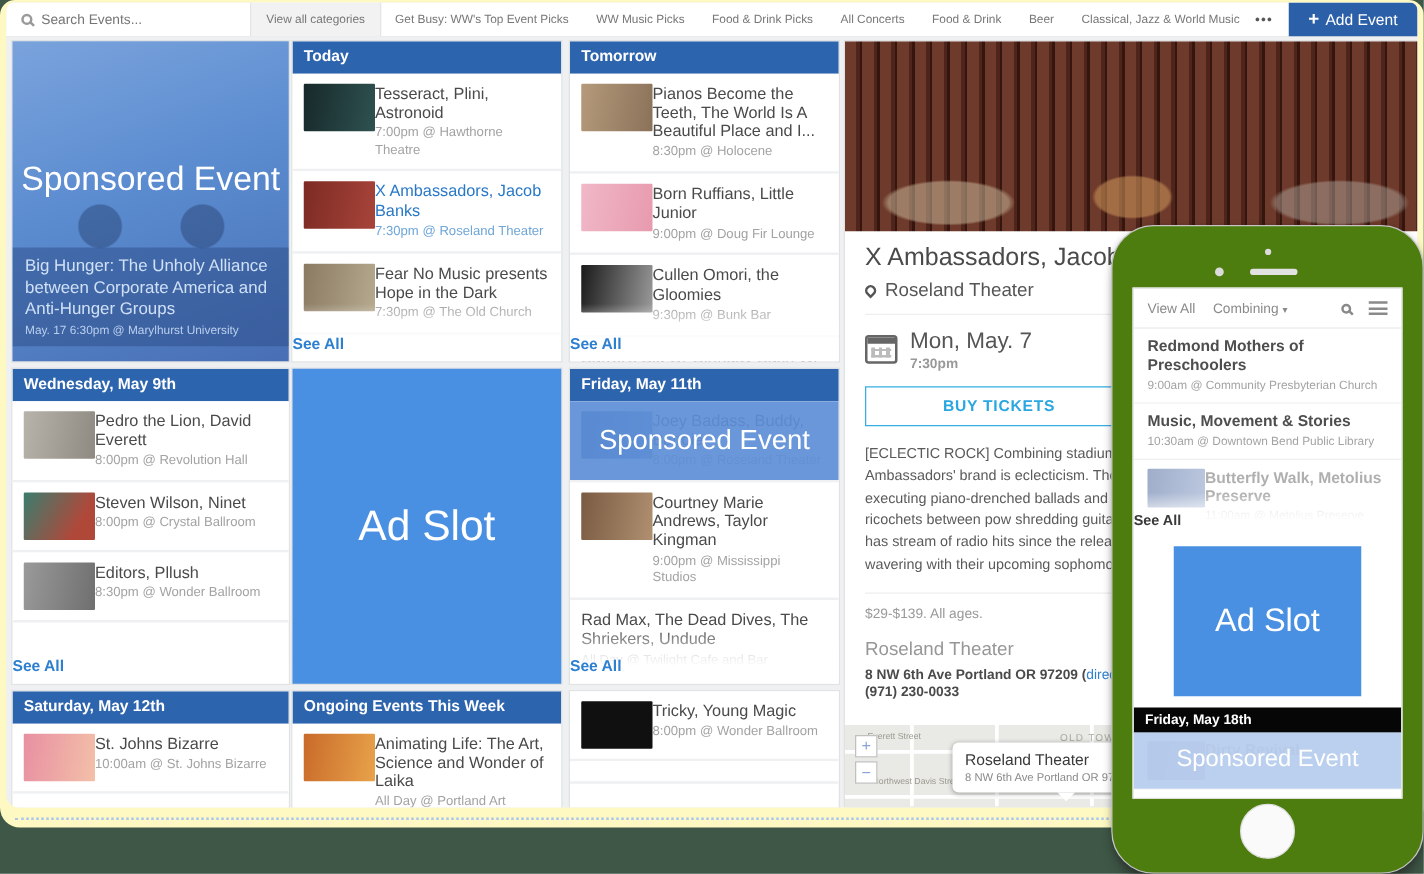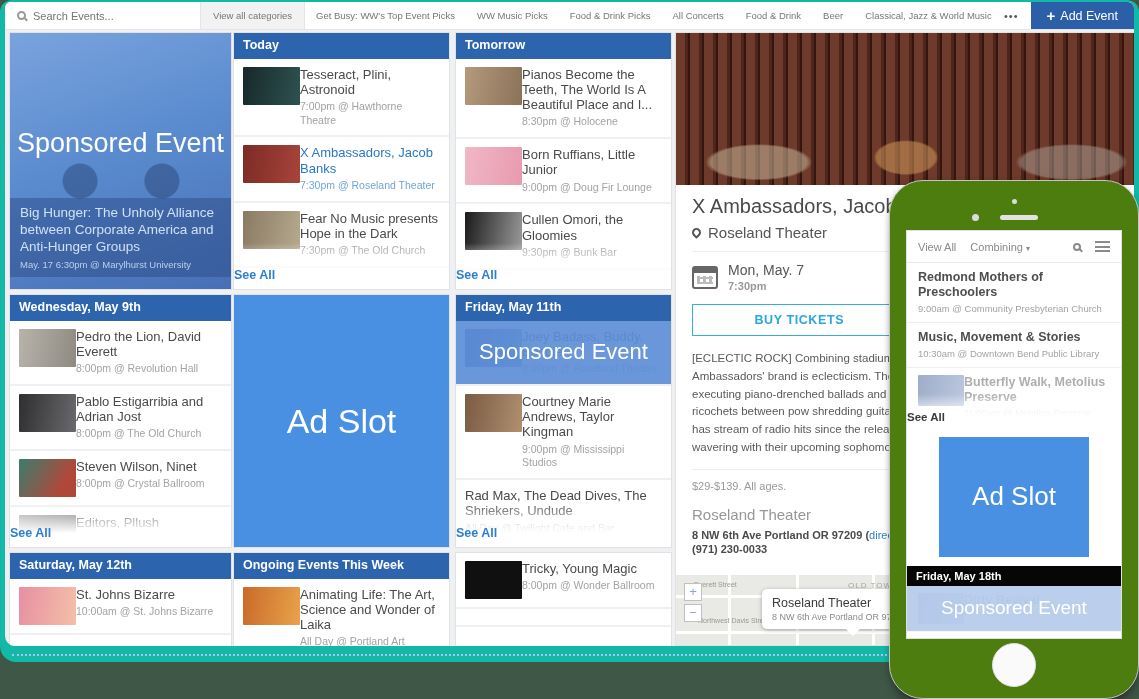--- a/index.html
+++ b/index.html
@@ -1,20 +1,20 @@
 <!DOCTYPE html>
 <html><head>
 <meta charset="utf-8">
 <style>
   *{box-sizing:border-box;margin:0;padding:0;font-family:"Liberation Sans",sans-serif;}
   html,body{width:1139px;height:699px;}
   body{background:#3e5746;position:relative;overflow:hidden;}
 
   
-  .browser{position:absolute;left:0;top:0;width:1139px;height:662px;background:#14b8a6;
+  .browser{position:absolute;left:0;top:0;width:1139px;height:662px;background:#fef9c3;
     border-radius:12px 12px 16px 16px;padding:2px 5px 16px 5px;z-index:1;}
   .browser::after{content:"";position:absolute;left:12px;right:12px;bottom:6px;border-top:2px dotted #a9c6ef;}
   .page{background:#eef0f1;height:100%;border-radius:6px 6px 10px 10px;overflow:hidden;display:flex;flex-direction:column;}
 
   
   .nav{background:#fff;height:28px;display:flex;align-items:center;flex:none;border-bottom:1px solid #e5e5e5;white-space:nowrap;}
   .nav-search{display:flex;align-items:center;gap:7px;padding:0 12px;width:195px;flex:none;}
   .mag{width:9px;height:9px;border:2px solid #9a9a9a;border-radius:50%;position:relative;flex:none;}
   .mag::after{content:"";position:absolute;width:5px;height:2px;background:#9a9a9a;transform:rotate(45deg);right:-4px;bottom:-2px;}
   .nav-search input{border:0;outline:none;font-size:11px;color:#666;width:120px;background:transparent;}
@@ -81,21 +81,21 @@
   .dbody{padding:10px 16px;}
   .dtitle{font-size:20px;color:#4a4a4a;}
   .dvenue{display:flex;align-items:center;gap:7px;margin-top:6px;color:#555;font-size:15px;}
   .pin{width:9px;height:9px;border:2px solid #555;border-radius:50% 50% 50% 0;transform:rotate(-45deg);flex:none;}
   .dcal{display:flex;gap:10px;align-items:center;border-top:1px solid #eee;margin-top:10px;padding-top:10px;}
   .cal-ic{width:26px;height:23px;border:2px solid #666;border-radius:3px;position:relative;flex:none;}
   .cal-ic::before{content:"";position:absolute;left:0;right:0;top:0;height:5px;background:#666;}
   .cal-ic::after{content:"";position:absolute;left:3px;right:3px;top:8px;bottom:3px;
     background:repeating-linear-gradient(90deg,#bbb 0 3px,transparent 3px 6px),
                repeating-linear-gradient(0deg,#bbb 0 2px,transparent 2px 5px);}
-  .ddate{font-size:14px;color:#555;}
+  .ddate{font-size:18px;color:#555;}
   .dtime{font-size:11px;color:#999;margin-top:2px;font-weight:bold;}
   .btn-row{display:flex;margin-top:12px;border:1px solid #35aee2;}
   .btn{flex:1;text-align:center;padding:8px 4px;color:#29a7e0;font-weight:bold;
     font-size:12.5px;letter-spacing:.6px;cursor:pointer;}
   .btn + .btn{border-left:1px solid #35aee2;}
   .ddesc{margin-top:14px;font-size:11.5px;color:#5a5a5a;line-height:1.55;width:434px;}
   .dprice{margin-top:12px;border-top:1px solid #eee;padding-top:10px;font-size:11px;color:#999;}
   .dvname{margin-top:14px;font-size:15px;color:#979797;}
   .daddr{margin-top:6px;font-size:11px;font-weight:bold;color:#4a4a4a;}
   .daddr a{color:#2d7fd0;font-weight:normal;text-decoration:none;}
@@ -198,29 +198,20 @@
           <div class="row">
                 <div class="thumb" style="background: linear-gradient(100deg, rgb(184, 180, 172), rgb(142, 138, 130));"></div>
                 <div class="rtext">
                   <div class="rtitle">Pedro the Lion, David Everett</div>
                   <div class="rmeta">8:00pm @ Revolution Hall</div>
 
                 </div>
 
               </div>
               <div class="row">
-                <div class="thumb" style="background: linear-gradient(100deg, rgb(46, 46, 48), rgb(106, 106, 110));"></div>
-                <div class="rtext">
-                  <div class="rtitle">Pablo Estigarribia and Adrian Jost</div>
-                  <div class="rmeta">8:00pm @ The Old Church</div>
-
-                </div>
-
-              </div>
-              <div class="row">
                 <div class="thumb" style="background: linear-gradient(120deg, rgb(58, 125, 110), rgb(176, 72, 58) 75%);"></div>
                 <div class="rtext">
                   <div class="rtitle">Steven Wilson, Ninet</div>
                   <div class="rmeta">8:00pm @ Crystal Ballroom</div>
 
                 </div>
 
               </div>
               <div class="row">
                 <div class="thumb" style="background: linear-gradient(100deg, rgb(154, 154, 154), rgb(111, 111, 111));"></div>

